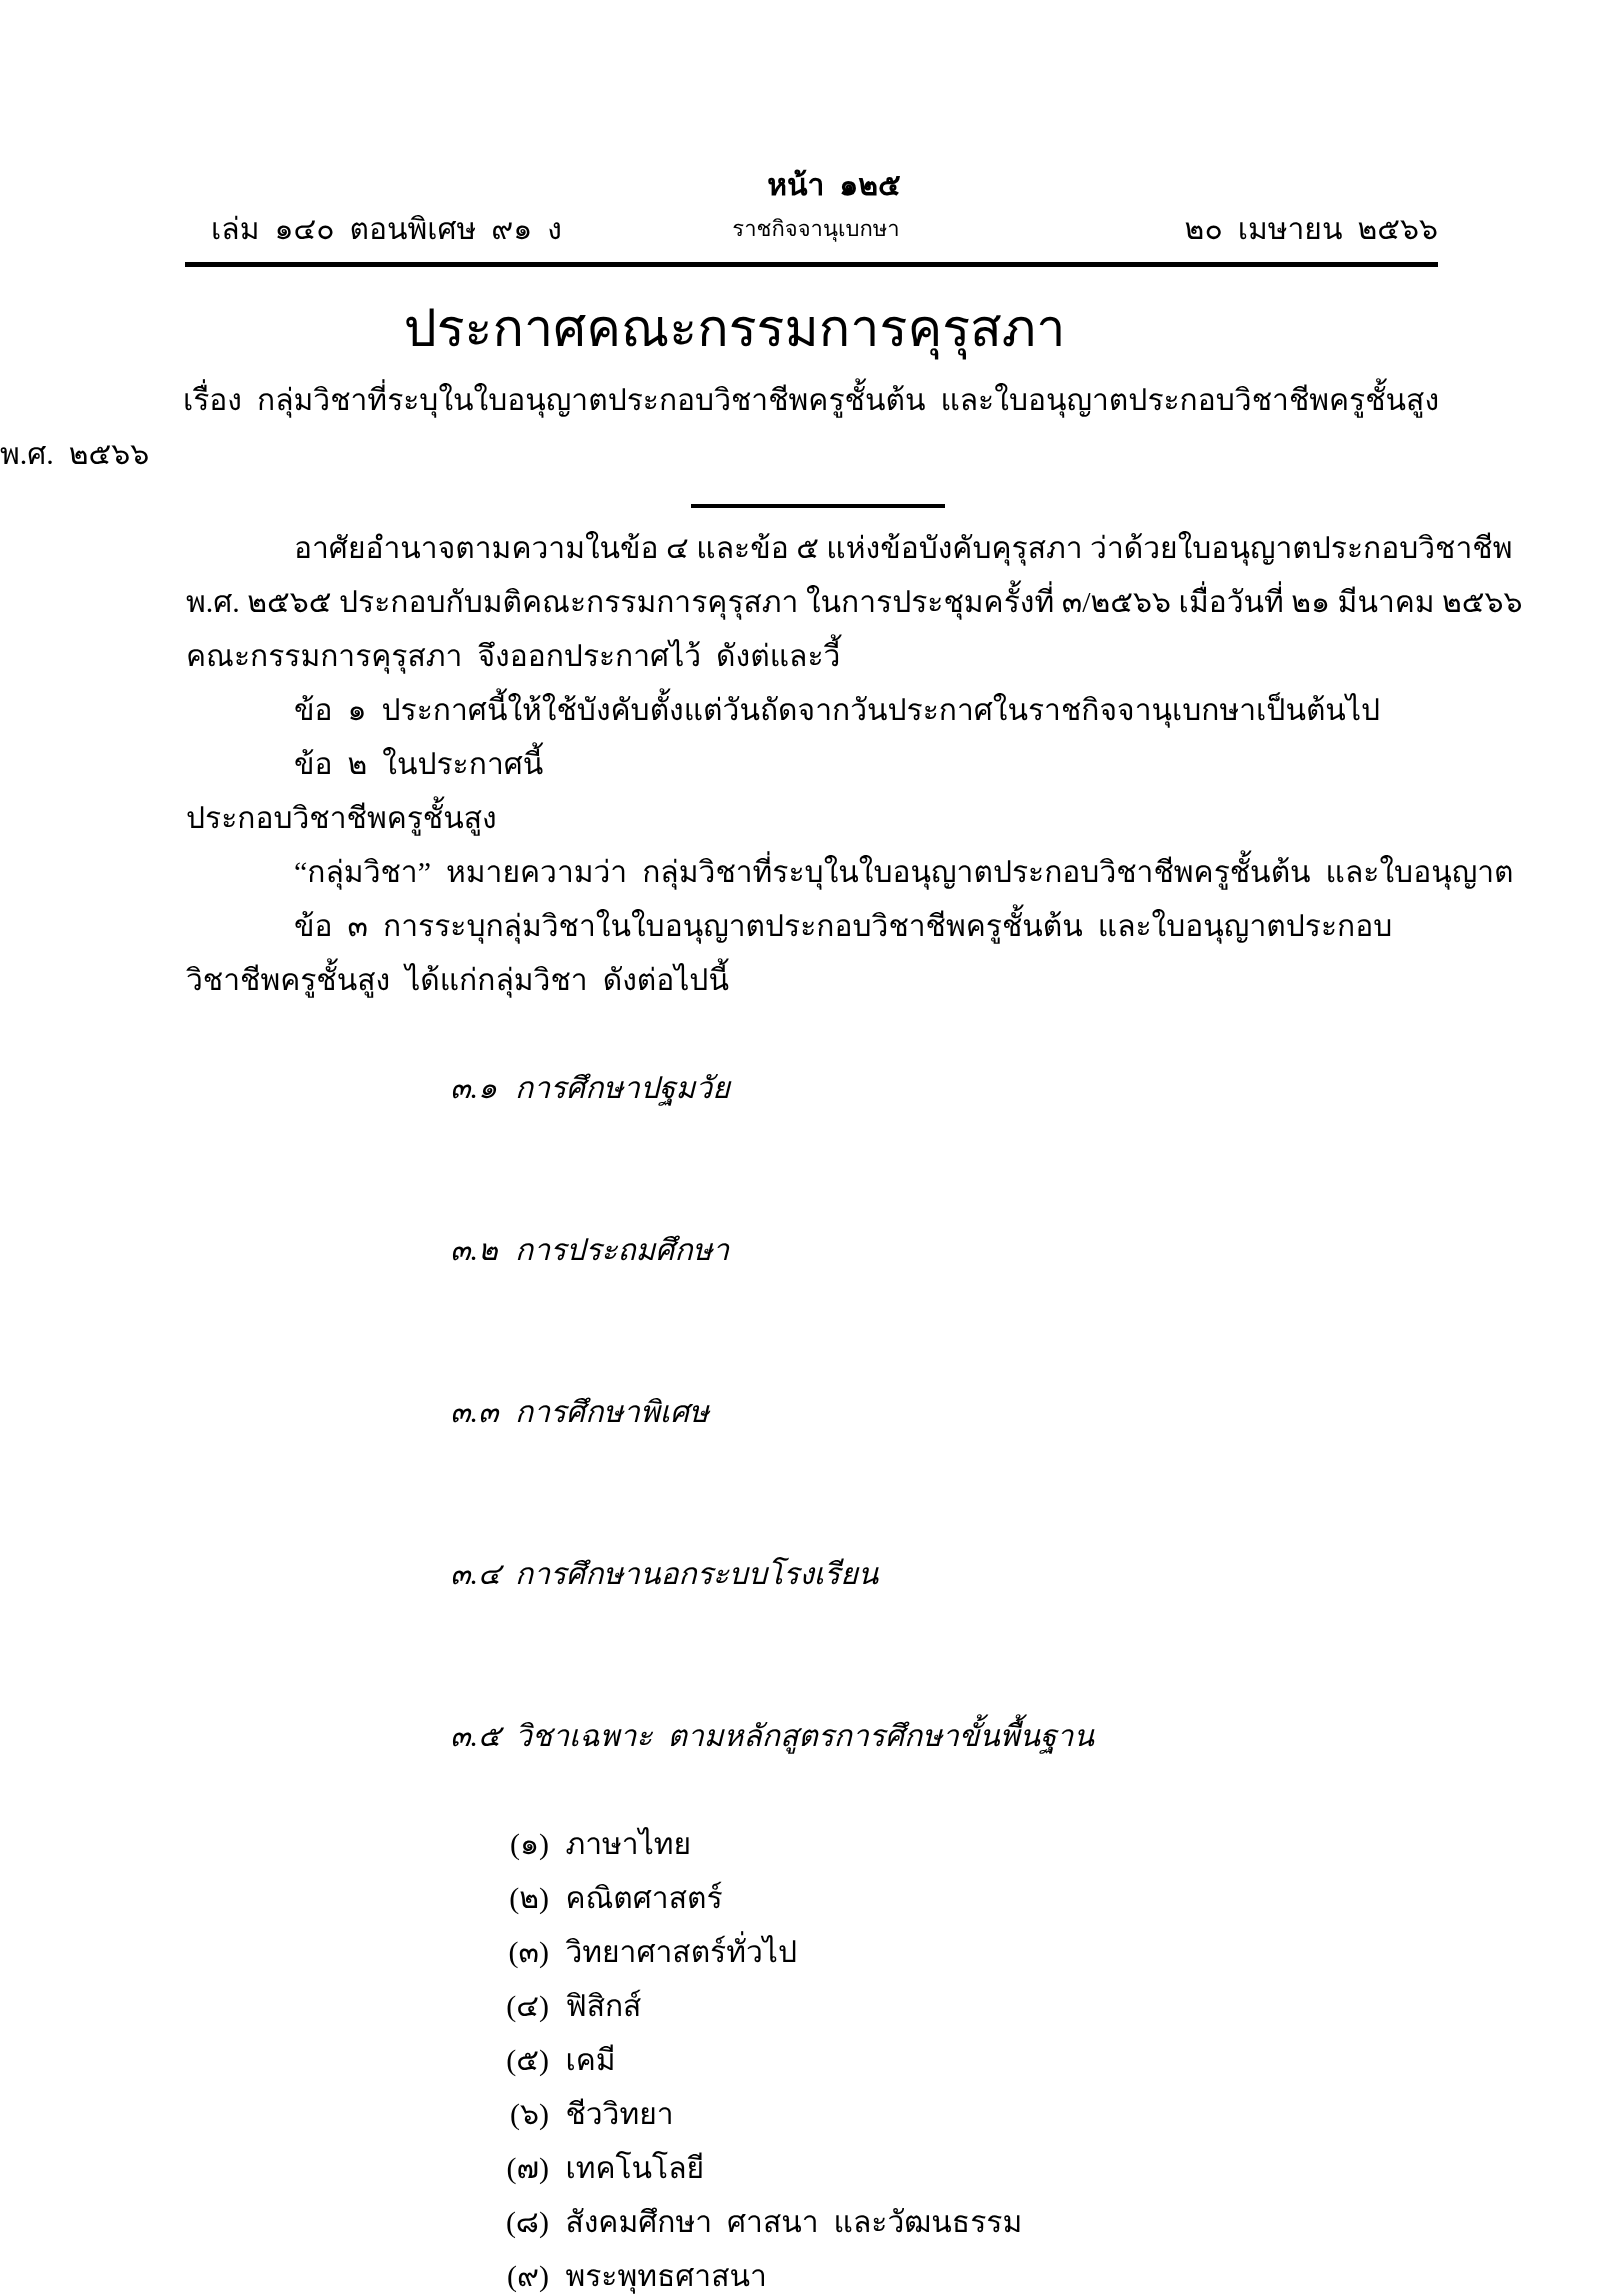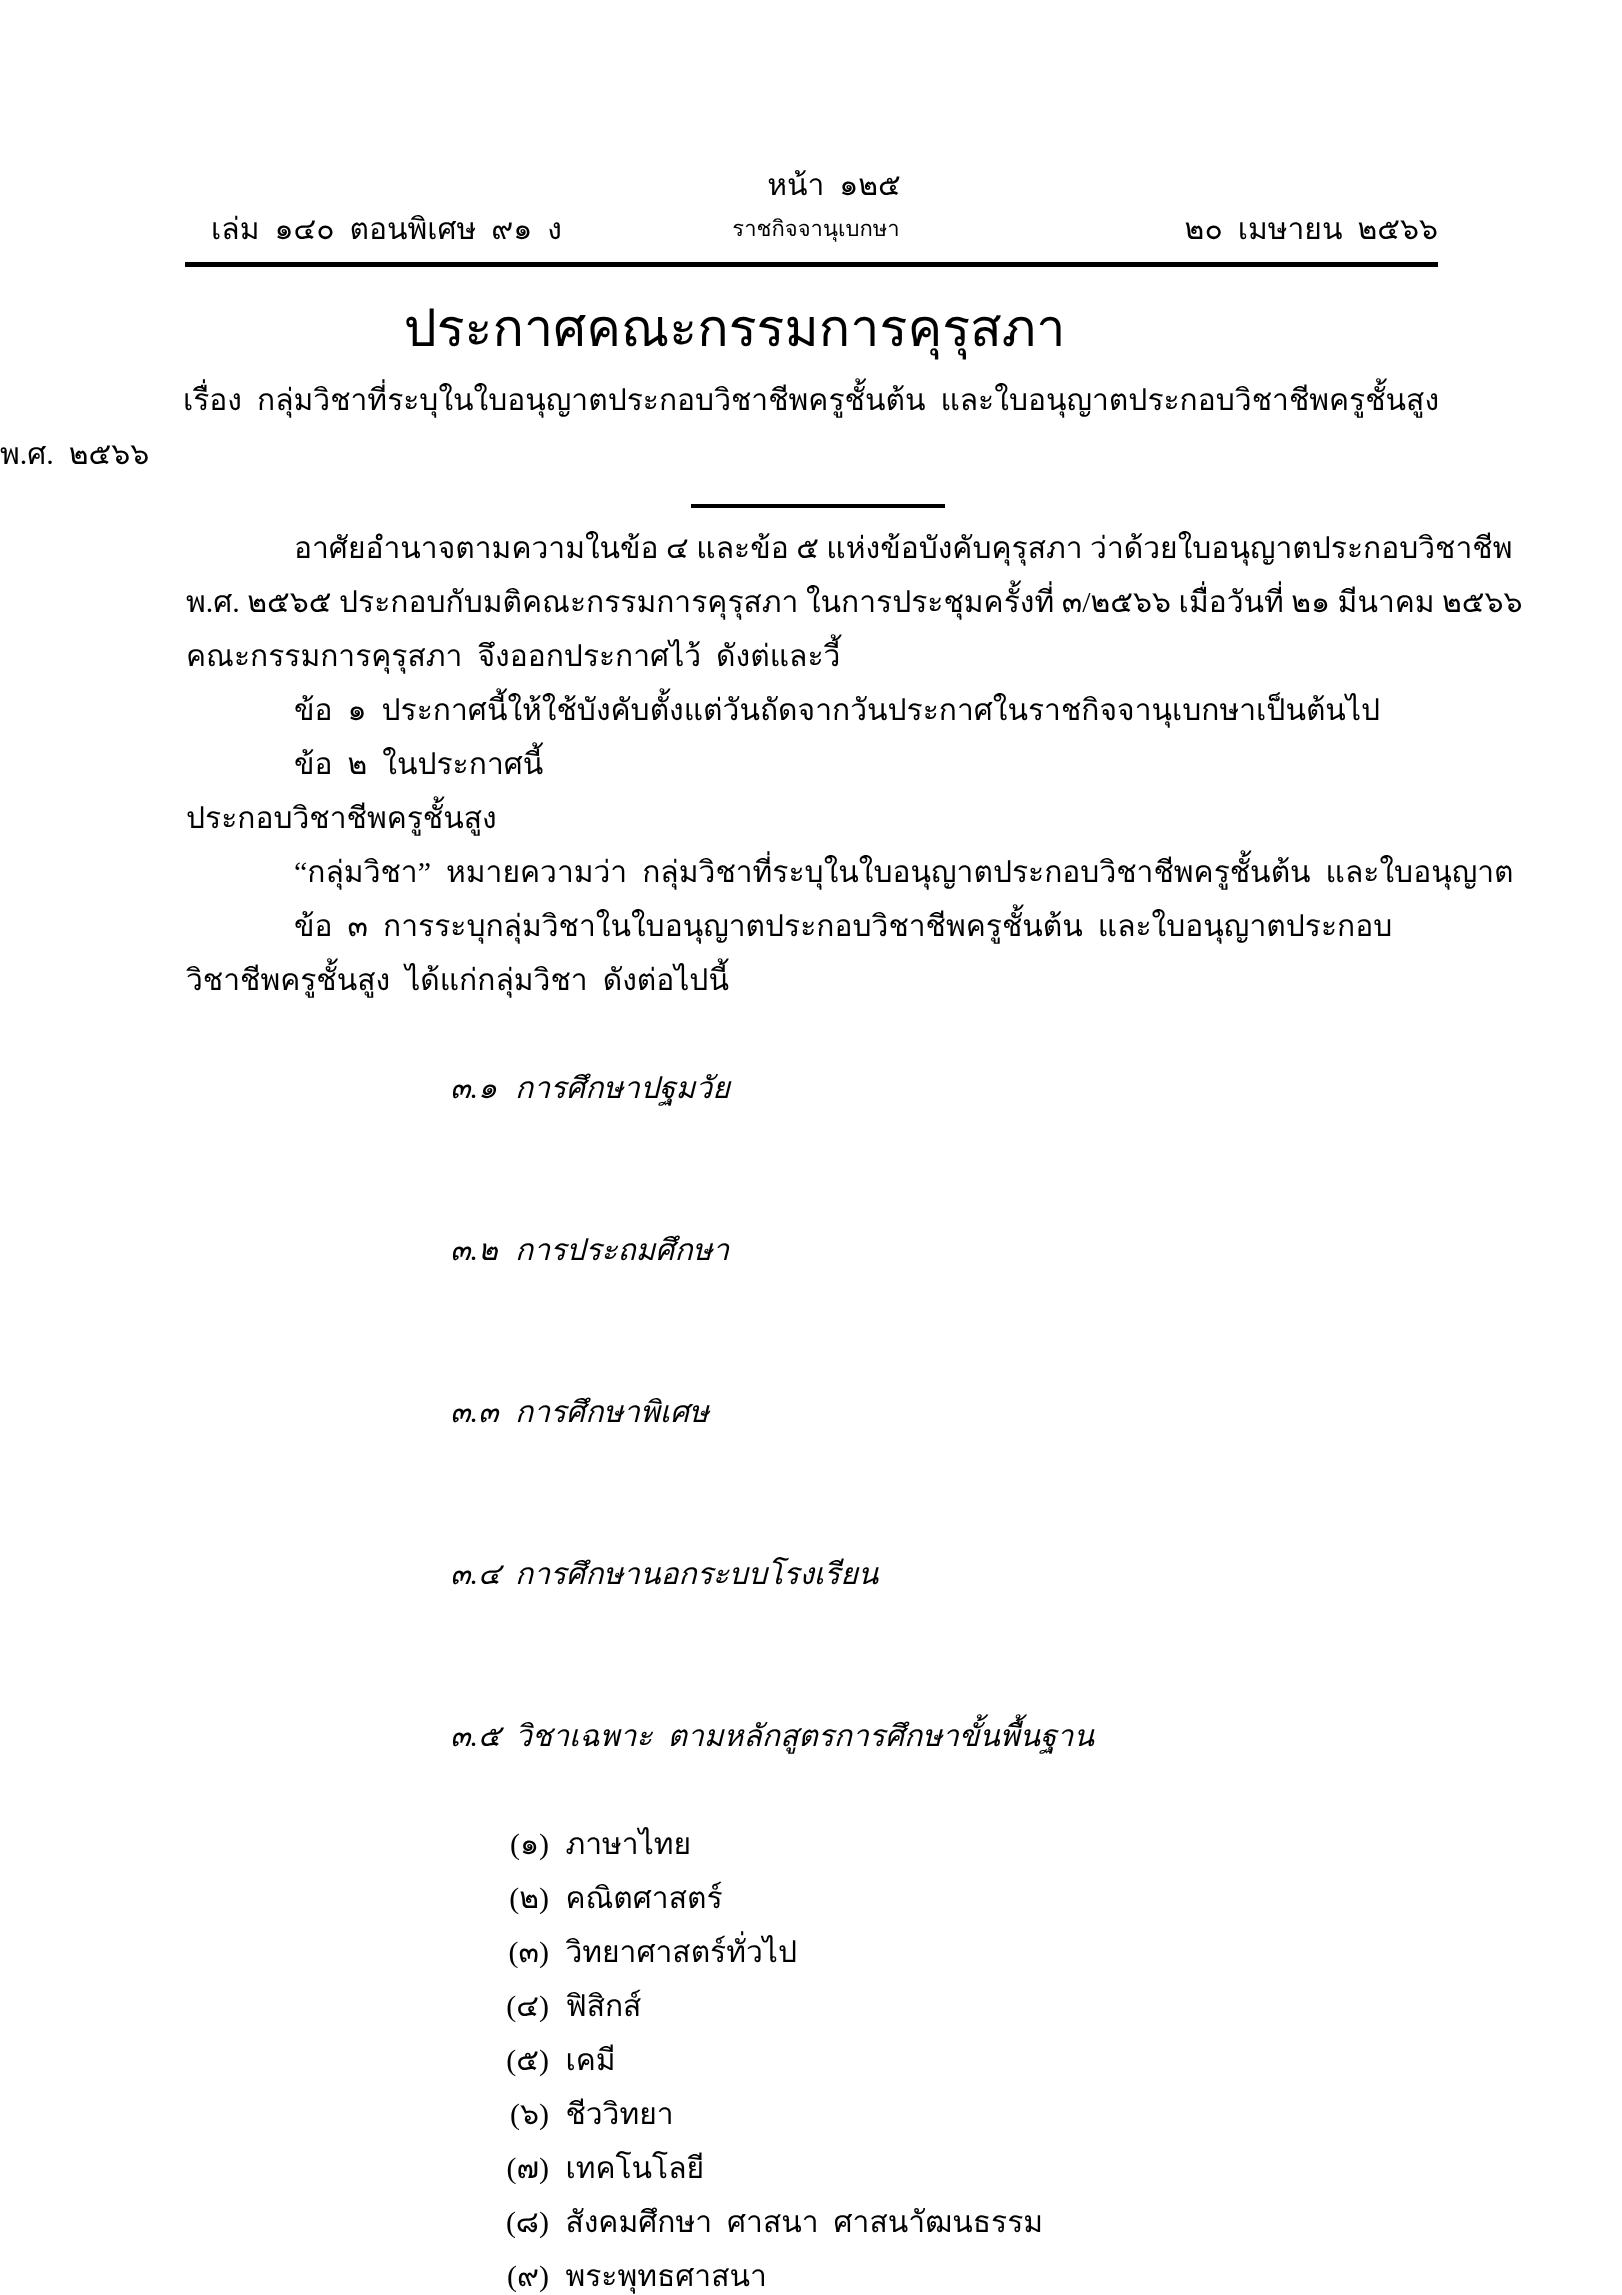--- a/index.html
+++ b/index.html
@@ -10,21 +10,21 @@
   }
   .page {
     position: relative; width: 1622px; height: 2295px;
     background: #ffffff; overflow: hidden;
   }
   .abs { position: absolute; }
   .pre { white-space: pre; }
 
   .page-num {
     top: 161px; left: 834px; transform: translateX(-50%);
-    font-size: 30px; line-height: 47px;
+    font-size: 30px; line-height: 47px; font-weight: bold;
   }
   .hdr-left  { top: 205px; left: 186px;  font-size: 30px; line-height: 47px; margin-left: 25px; }
   .hdr-center{ top: 205px; left: 816px; transform: translateX(-50%); font-size: 22px; line-height: 47px; }
   .hdr-right { top: 205px; right: 184px; font-size: 30px; line-height: 47px; }
 
   .hdr-rule  { top: 262px; left: 185px; width: 1253px; height: 4.6px; background: #000000; }
 
   .doc-title   { top: 296px; left: 0; width: 1469px; text-align: center; font-size: 52px; line-height: 65px; }
   .doc-subject { top: 374px; left: 0; width: 1622px; text-align: center; font-size: 30px; line-height: 51px; }
   .doc-year    { top: 428px; left: 0; width: 1560px; font-size: 30px; line-height: 51px; }
@@ -117,21 +117,21 @@
     <div class="subj-row">
       <span class="subj-num">(๖)</span>
       <span class="subj-label">ชีววิทยา</span>
     </div>
     <div class="subj-row">
       <span class="subj-num">(๗)</span>
       <span class="subj-label">เทคโนโลยี</span>
     </div>
     <div class="subj-row">
       <span class="subj-num">(๘)</span>
-      <span class="subj-label">สังคมศึกษา  ศาสนา  ศาสนาัฒนธรรม</span>
+      <span class="subj-label">สังคมศึกษา  ศาสนา  และวัฒนธรรม</span>
     </div>
     <div class="subj-row">
       <span class="subj-num">(๙)</span>
       <span class="subj-label">พระพุทธศาสนา</span>
     </div>
     <div class="subj-row">
       <span class="subj-num">(๑๐)</span>
       <span class="subj-label">อิสลามศึกษา</span>
     </div>
 

